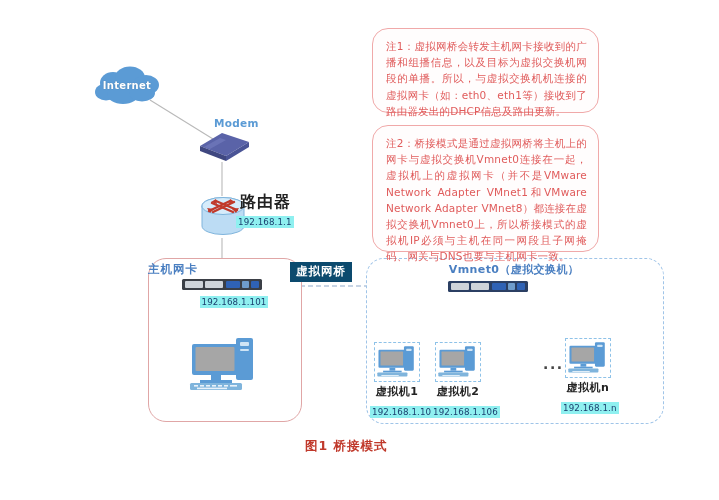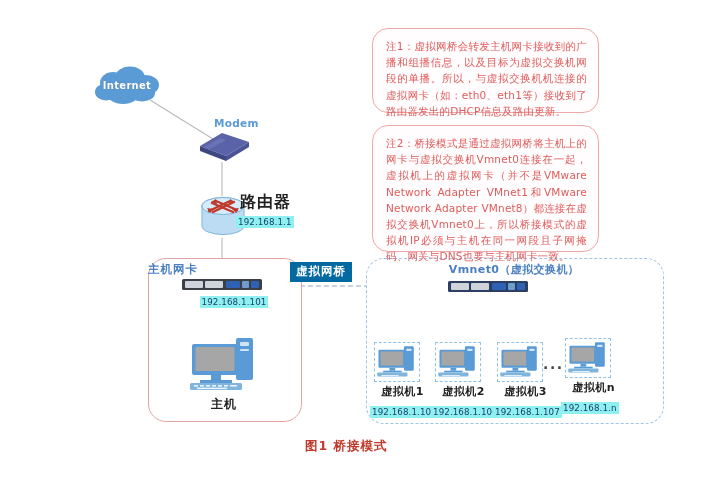--- a/index.html
+++ b/index.html
@@ -47,34 +47,34 @@
   
   .host-box{position:absolute;left:148px;top:258px;width:152px;height:162px;
     border:1.4px solid #e0a6a6;border-radius:18px;background:#fff;}
   .host-nic-label{position:absolute;left:148px;top:262px;width:152px;
     text-align:left;font-size:11.5px;font-weight:bold;color:#4a7fc1;letter-spacing:1px;}
   .host-ip{position:absolute;left:148px;top:290px;width:172px;text-align:center;}
   .host-name{position:absolute;left:148px;top:396px;width:152px;text-align:center;
     font-size:12px;font-weight:bold;color:#222;letter-spacing:1px;}
 
   
-  .vbridge{position:absolute;left:290px;top:262px;background:#0369a1;color:#fff;
+  .vbridge{position:absolute;left:290px;top:262px;background:#0c4a6e;color:#fff;
     font-size:11.5px;font-weight:bold;letter-spacing:1px;padding:2px 6px 3px;}
 
   
   .vmnet-region{position:absolute;left:366px;top:258px;width:296px;height:164px;
     border:1.4px dashed #9fc4e8;border-radius:18px;background:#fff;}
   .vmnet-title{position:absolute;left:366px;top:262px;width:296px;text-align:center;
     font-size:11px;font-weight:bold;color:#4a7fc1;letter-spacing:.4px;}
 
   
   .vm{position:absolute;width:54px;}
   .vm-iconbox{width:46px;height:40px;margin:0 auto;border:1px dashed #8ec2e8;
     box-sizing:border-box;position:relative;}
-  .vm-name{margin-top:2px;text-align:right;font-size:11px;font-weight:bold;
+  .vm-name{margin-top:2px;text-align:center;font-size:11px;font-weight:bold;
     color:#222;letter-spacing:.5px;white-space:nowrap;}
   .vm-ip{margin-top:1px;text-align:center;}
   .dots{position:absolute;font-size:14px;font-weight:bold;color:#444;letter-spacing:1.6px;}
 
   
   .caption{position:absolute;left:305px;top:438px;font-size:12.5px;font-weight:bold;
     color:#c0392b;letter-spacing:1px;}
 
   
   .watermark{position:absolute;left:458px;top:462px;font-size:15px;color:#d8d8d8;
@@ -189,21 +189,20 @@
           <rect x="14" y="49" width="4" height="1.6"></rect>
         <rect x="20" y="49" width="4" height="1.6"></rect>
           <rect x="26" y="49" width="4" height="1.6"></rect>
         <rect x="32" y="49" width="4" height="1.6"></rect>
           <rect x="38" y="49" width="4" height="1.6"></rect>
         <rect x="44" y="49" width="7" height="1.6"></rect>
         <rect x="11" y="51.6" width="30" height="1.6"></rect>
       </g>
     </svg>
   </div>
-  <div class="host-name">主机</div>
 
   <div class="vbridge">虚拟网桥</div>
 
   <div class="vmnet-region"></div>
   <div class="vmnet-title">Vmnet0（虚拟交换机）</div>
 
   <div class="abs" style="left:448px;top:281px;">
     <svg width="80" height="11" viewBox="0 0 80 11">
       <rect x="0" y="0" width="80" height="11" rx="1.5" fill="#2b3f63"></rect>
       <rect x="3" y="2" width="18" height="7" rx="1" fill="#cfd4da"></rect>
@@ -249,40 +248,20 @@
             <rect x="11" y="51.6" width="30" height="1.6"></rect>
           </g>
       </svg>
     </div>
     <div class="vm-name">虚拟机2</div>
     <div class="vm-ip">
       <span class="ipbox">192.168.1.106</span>
     </div>
   </div>
 
-  <div class="vm" style="left:493px;top:342px;">
-    <div class="vm-iconbox">
-      <svg width="44" height="38" viewBox="0 0 76 58" style="position:absolute;left:0;top:0;">
-        <rect x="50" y="2" width="17" height="42" rx="2" fill="#5b9bd5"></rect>
-        <rect x="54" y="6" width="9" height="4" rx="1" fill="#cfe4f5"></rect>
-        <rect x="6" y="8" width="46" height="31" rx="2" fill="#5b9bd5"></rect>
-        <rect x="9.5" y="11" width="39" height="24" rx="1" fill="#a6a6a6"></rect>
-        <rect x="25" y="39" width="10" height="5" fill="#5b9bd5"></rect>
-        <rect x="14" y="44" width="32" height="3" fill="#5b9bd5"></rect>
-        <rect x="4" y="47" width="52" height="7" rx="1.5" fill="#7fb4dc"></rect>
-        <g fill="#e9f2fa">
-            <rect x="11" y="51.6" width="30" height="1.6"></rect>
-          </g>
-      </svg>
-    </div>
-    <div class="vm-name">虚拟机3</div>
-    <div class="vm-ip">
-      <span class="ipbox">192.168.1.107</span>
-    </div>
-  </div>
 
   <div class="dots" style="left:543px;top:356px;">...</div>
 
   <div class="vm" style="left:561px;top:338px;">
     <div class="vm-iconbox">
       <svg width="44" height="38" viewBox="0 0 76 58" style="position:absolute;left:0;top:0;">
         <rect x="50" y="2" width="17" height="42" rx="2" fill="#5b9bd5"></rect>
         <rect x="54" y="6" width="9" height="4" rx="1" fill="#cfe4f5"></rect>
         <rect x="6" y="8" width="46" height="31" rx="2" fill="#5b9bd5"></rect>
         <rect x="9.5" y="11" width="39" height="24" rx="1" fill="#a6a6a6"></rect>

